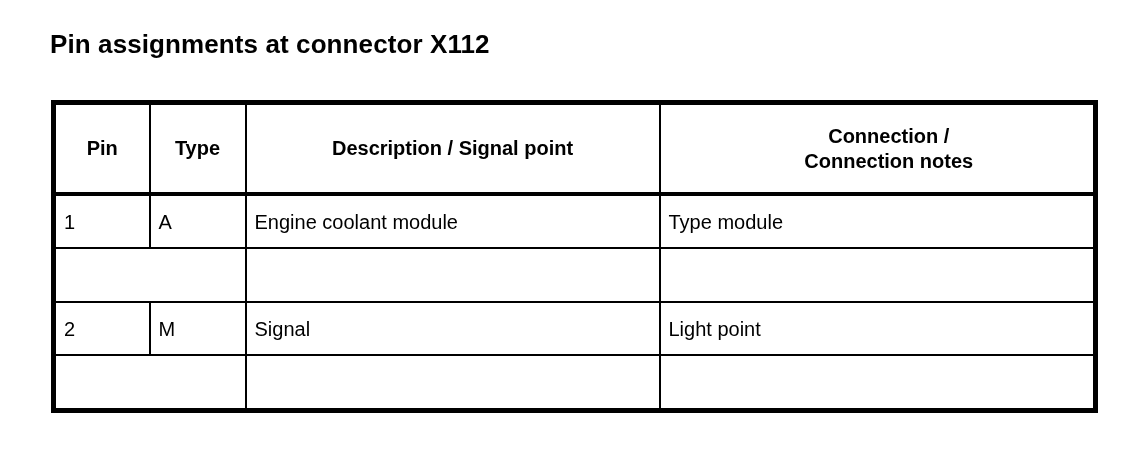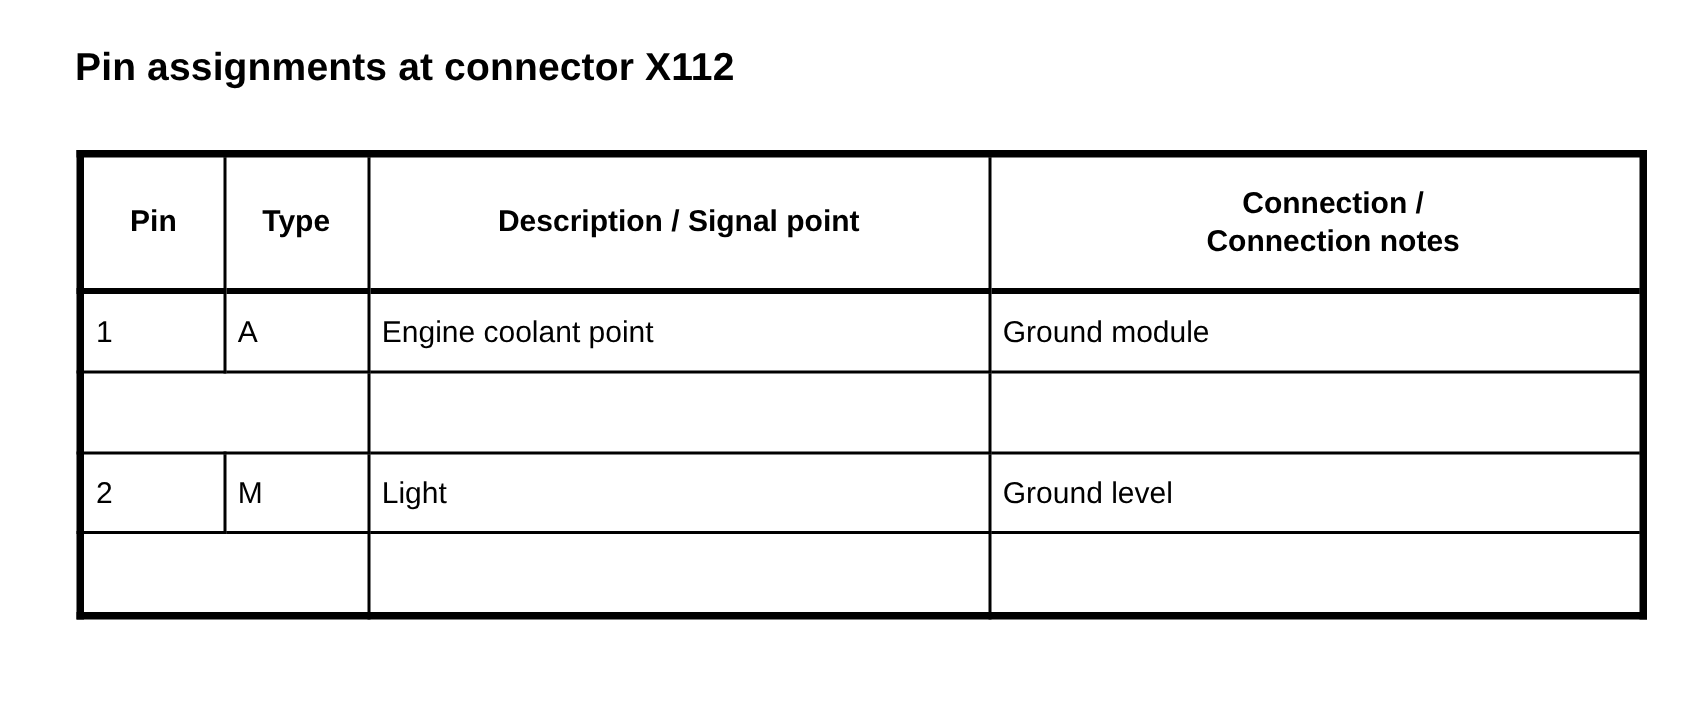--- a/index.html
+++ b/index.html
@@ -105,35 +105,35 @@
         <th>
           <span class="hdr-line">Connection /</span>
           <span class="hdr-line">Connection notes</span>
         </th>
       </tr>
     </thead>
     <tbody>
       <tr class="data-row">
         <td>1</td>
         <td>A</td>
-        <td>Engine coolant point</td>
-        <td>Ground module</td>
+        <td>Engine coolant module</td>
+        <td>Type module</td>
       </tr>
 
       <tr class="spacer-row">
         <td colspan="2"></td>
         <td></td>
         <td></td>
       </tr>
 
       <tr class="data-row">
         <td>2</td>
         <td>M</td>
-        <td>Light</td>
-        <td>Ground level</td>
+        <td>Signal</td>
+        <td>Light point</td>
       </tr>
 
       <tr class="spacer-row">
         <td colspan="2"></td>
         <td></td>
         <td></td>
       </tr>
     </tbody>
   </table>
 </div>

